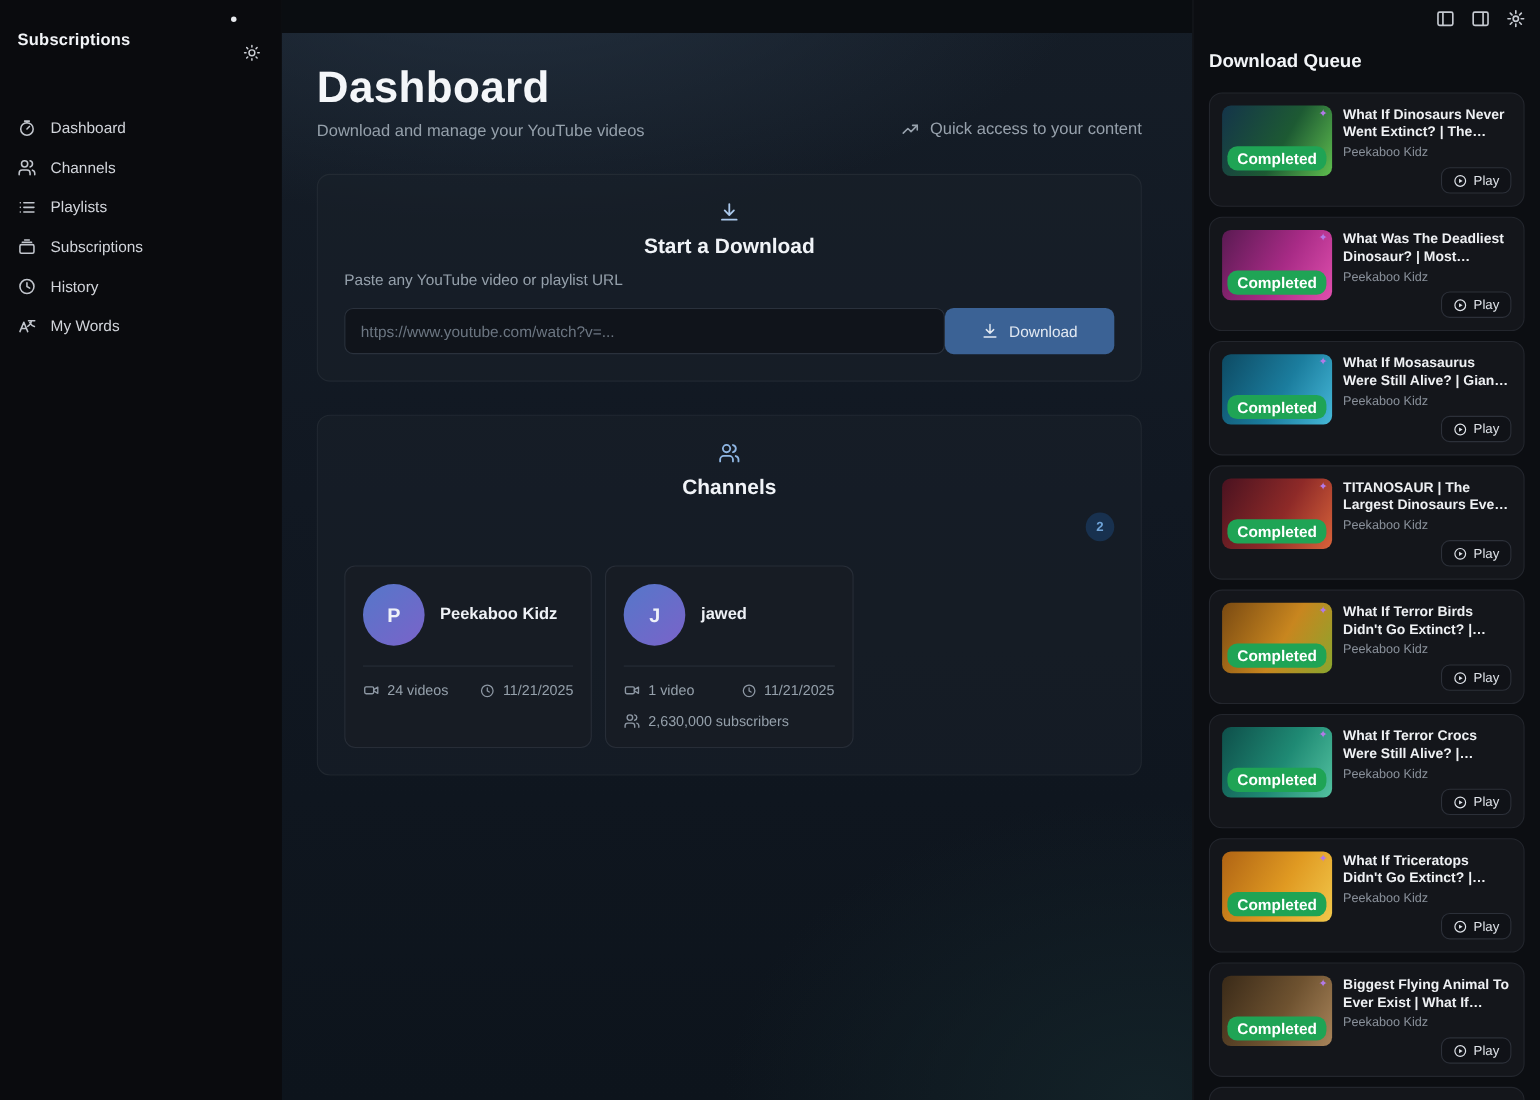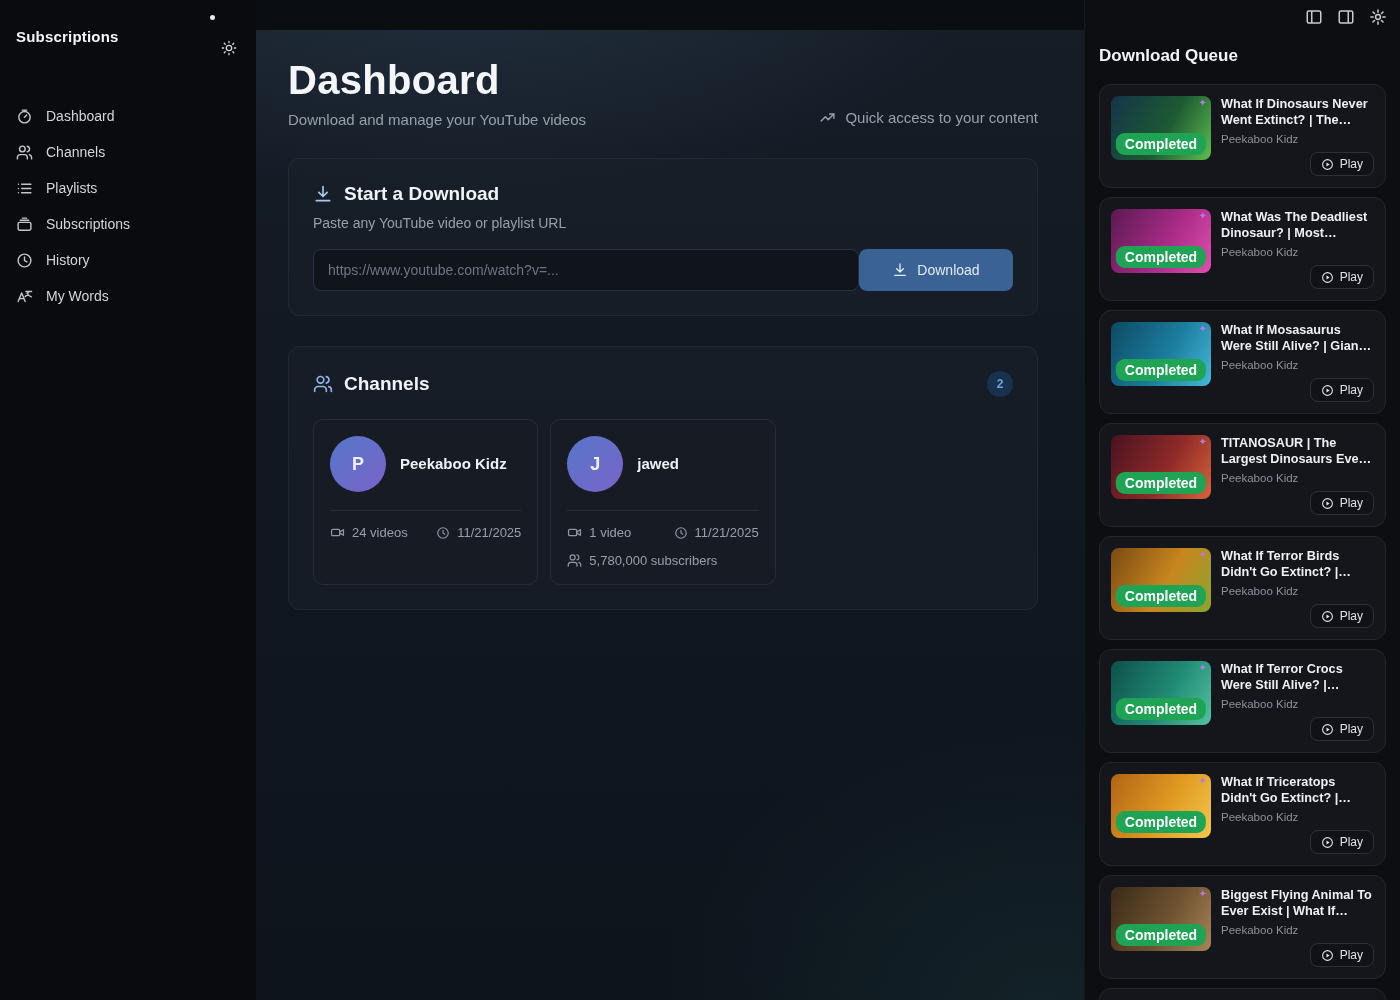--- a/index.html
+++ b/index.html
@@ -34,21 +34,21 @@
   .back-link { display:flex; align-items:center; gap:8px; color:#97a1ac; font-size:14px; background:none; border:none; cursor:pointer; font-family:inherit; padding:0; }
   .panel-toggle { color:#c3c8cf; background:none; border:none; cursor:pointer; padding:2px; }
 
   .content { padding:24px 46px 0 32px; }
   .head-row { display:flex; justify-content:space-between; align-items:flex-end; }
   h1.page-title { font-size:40px; margin:4px 0 8px; font-weight:800; letter-spacing:.3px; color:#f4f6f9; }
   .page-subtitle { color:#95a0ab; font-size:15px; margin:0; }
   .quick-access { display:flex; align-items:center; gap:9px; color:#97a1ac; font-size:15px; padding-bottom:2px; }
 
   .card { background:rgba(26,32,41,.55); border:1px solid rgba(255,255,255,.05); border-radius:12px; padding:24px; margin-top:30px; }
-  .card-title-row { display:flex; align-items:center; gap:11px; }
+  .card-title-row { display:flex; align-items:center; gap:11px;flex-direction:column; }
   .card-title { font-size:19px; font-weight:700; color:#f0f3f7; }
   .icon-dl { color:#a9c7ea; }
   .icon-ch { color:#8fb6e3; }
   .card-sub { color:#95a0ab; font-size:14px; margin:10px 0 0 0; }
   .dl-row { display:flex; gap:0; margin-top:18px; }
   .url-input { flex:1; height:42px; background:#10141b; border:1px solid #2a313c; border-radius:8px; color:#c9cfd7; padding:0 14px; font-size:14px; font-family:inherit; outline:none; }
   .url-input::placeholder { color:#6c7682; }
   .dl-btn { flex:0 0 154px; height:42px; background:#3b6295; border:none; border-radius:8px; color:#e2e9f2; font-size:14px; font-weight:500; display:flex; align-items:center; justify-content:center; gap:9px; cursor:pointer; font-family:inherit; }
 
   .count-badge { margin-left:auto; width:26px; height:26px; border-radius:50%; background:#18314f; color:#6ea3d8; font-size:12px; font-weight:600; display:flex; align-items:center; justify-content:center; }
@@ -266,21 +266,21 @@
             </span>
           </div>
           <div class="tile-subs">
             <span>
                 <svg width="15" height="15" viewBox="0 0 24 24" fill="none" stroke="currentColor" stroke-width="2" stroke-linecap="round" stroke-linejoin="round">
                   <path d="M16 21v-2a4 4 0 0 0-4-4H6a4 4 0 0 0-4 4v2"></path>
                   <circle cx="9" cy="7" r="4"></circle>
                   <path d="M22 21v-2a4 4 0 0 0-3-3.9M16 3.1a4 4 0 0 1 0 7.8"></path>
                 </svg>
               </span>
-            <span>5,780,000 subscribers</span>
+            <span>2,630,000 subscribers</span>
           </div>
         </div>
 
       </div>
     </section>
   </div>
 </main>
 
 <aside class="rpanel">
   <div class="rp-top">

